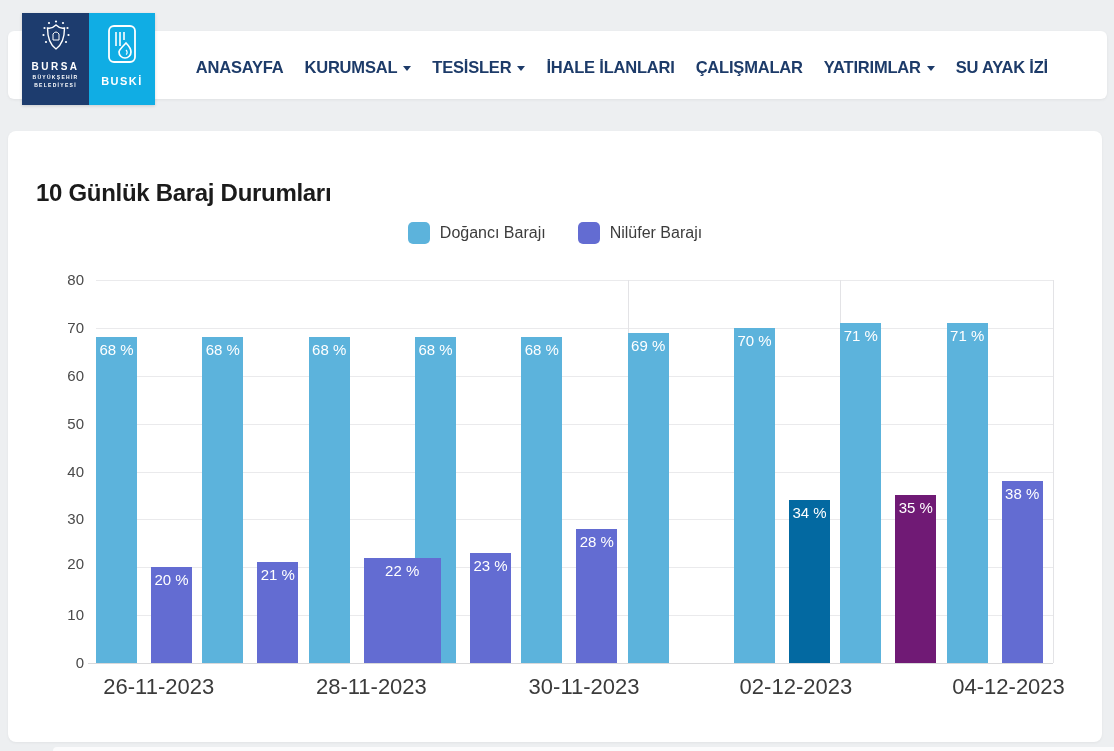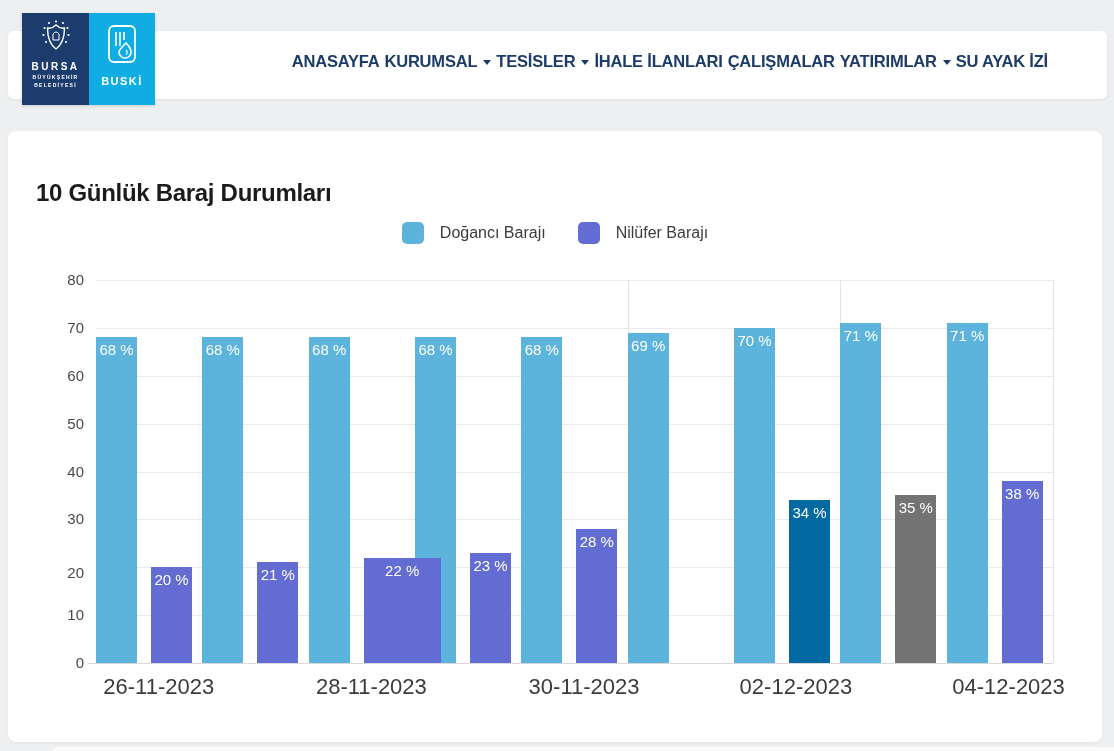--- a/index.html
+++ b/index.html
@@ -25,22 +25,22 @@
   }
   .logo-navy .l1{font-size:10px;font-weight:bold;letter-spacing:2.5px;margin-top:3px}
   .logo-navy .l2,.logo-navy .l3{font-size:5px;font-weight:bold;letter-spacing:1.3px;margin-top:2px}
   .logo-cyan{
     width:66px;height:92px;background:#10ade4;color:#fff;
     display:flex;flex-direction:column;align-items:center;justify-content:flex-start;
     padding-top:10px;box-sizing:border-box;
   }
   .logo-cyan .brand{font-size:11px;font-weight:bold;letter-spacing:1.5px;margin-top:4px}
   .nav{
-    position:absolute;right:66px;top:31px;height:60px;
-    display:flex;align-items:center;gap:5px;
+    position:absolute;right:66px;top:37px;height:60px;
+    display:flex;align-items:center;gap:21px;
   }
   .nav-item{
     display:flex;align-items:center;gap:6px;cursor:pointer;white-space:nowrap;
     font-size:16.5px;font-weight:bold;color:#1d3b69;letter-spacing:-0.2px;
   }
   .caret{
     width:0;height:0;margin-top:2px;
     border-left:4.5px solid transparent;border-right:4.5px solid transparent;
     border-top:5px solid #1d3b69;
   }
@@ -51,21 +51,21 @@
     box-shadow:0 1px 3px rgba(0,0,0,.05);
   }
   .page-title{
     position:absolute;left:28px;top:32px;
     font-size:24px;font-weight:bold;color:#1b1b1b;letter-spacing:-0.3px;
   }
   .legend{
     position:absolute;top:91px;left:0;right:0;
     display:flex;justify-content:center;gap:32px;
   }
-  .legend-item{display:flex;align-items:center;gap:16px;cursor:pointer}
+  .legend-item{display:flex;align-items:center;gap:10px;cursor:pointer}
   .legend-swatch{width:22px;height:22px;border-radius:5px}
   .legend-label{font-size:16px;color:#3c3c3c}
   
   #chart{position:absolute;left:0;top:0;width:1094px;height:611px}
   .hgrid{position:absolute;height:1px;background:#eaeaec}
   .hgrid.zero{background:#d8d8da}
   .vgrid{position:absolute;width:1px;background:#e3e3e6}
   .ylab{
     position:absolute;width:46px;text-align:right;
     font-size:15px;color:#4a4a4a;line-height:18px;
@@ -166,21 +166,21 @@
         <span class="legend-swatch" style="background: rgb(99, 108, 210);"></span>
         <span class="legend-label">Nilüfer Barajı</span>
       </div>
     </div>
   <div id="chart">
       <div class="hgrid zero" style="left: 80px; top: 532px; width: 965px;"></div>
       <div class="ylab" style="left: 30px; top: 523px;">0</div>
       <div class="hgrid" style="left: 88px; top: 484.125px; width: 957px;"></div>
       <div class="ylab" style="left: 30px; top: 475.125px;">10</div>
       <div class="hgrid" style="left: 88px; top: 436.25px; width: 957px;"></div>
-      <div class="ylab" style="left: 30px; top: 433px;">20</div>
+      <div class="ylab" style="left: 30px; top: 424px;">20</div>
       <div class="hgrid" style="left: 88px; top: 388.375px; width: 957px;"></div>
       <div class="ylab" style="left: 30px; top: 379.375px;">30</div>
       <div class="hgrid" style="left: 88px; top: 340.5px; width: 957px;"></div>
       <div class="ylab" style="left: 30px; top: 331.5px;">40</div>
       <div class="hgrid" style="left: 88px; top: 292.625px; width: 957px;"></div>
       <div class="ylab" style="left: 30px; top: 283.625px;">50</div>
       <div class="hgrid" style="left: 88px; top: 244.75px; width: 957px;"></div>
       <div class="ylab" style="left: 30px; top: 235.75px;">60</div>
       <div class="hgrid" style="left: 88px; top: 196.875px; width: 957px;"></div>
       <div class="ylab" style="left: 30px; top: 187.875px;">70</div>
@@ -227,21 +227,21 @@
       </div>
       <div class="bar" style="left: 462px; top: 421.887px; width: 41px; height: 110.112px; background: rgb(99, 108, 210);">
         <div class="bar-label">23 %</div>
       </div>
       <div class="bar" style="left: 568.333px; top: 397.95px; width: 41px; height: 134.05px; background: rgb(99, 108, 210);">
         <div class="bar-label">28 %</div>
       </div>
       <div class="bar" style="left: 781px; top: 369.225px; width: 41px; height: 162.775px; background: #0369a1;">
         <div class="bar-label">34 %</div>
       </div>
-      <div class="bar" style="left: 887.333px; top: 364.438px; width: 41px; height: 167.562px; background: #737373;">
+      <div class="bar" style="left: 887.333px; top: 364.438px; width: 41px; height: 167.562px; background: #701a75;">
         <div class="bar-label">35 %</div>
       </div>
       <div class="bar" style="left: 993.667px; top: 350.075px; width: 41px; height: 181.925px; background: rgb(99, 108, 210);">
         <div class="bar-label">38 %</div>
       </div>
       <div class="xlab" style="left: 76.1667px; top: 543px;">26-11-2023</div>
       <div class="xlab" style="left: 288.833px; top: 543px;">28-11-2023</div>
       <div class="xlab" style="left: 501.5px; top: 543px;">30-11-2023</div>
       <div class="xlab" style="left: 714.167px; top: 543px;">02-12-2023</div>
       <div class="xlab" style="left: 926.833px; top: 543px;">04-12-2023</div>

